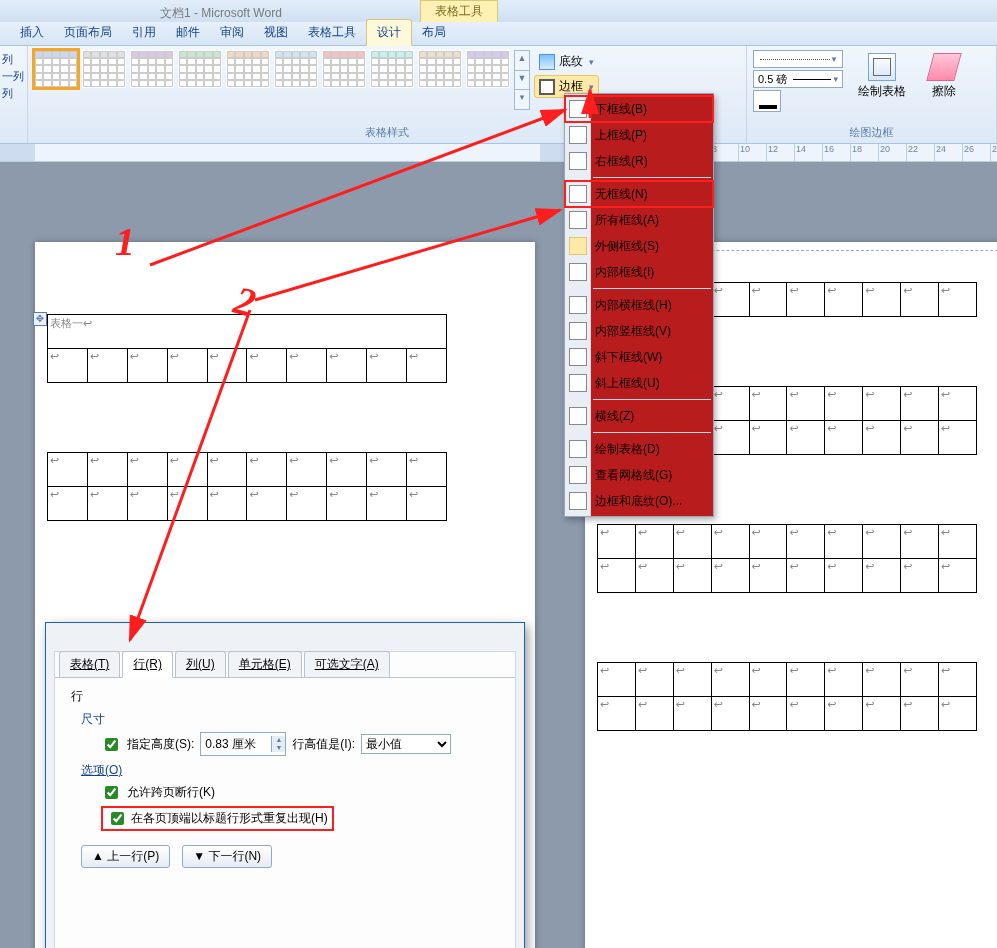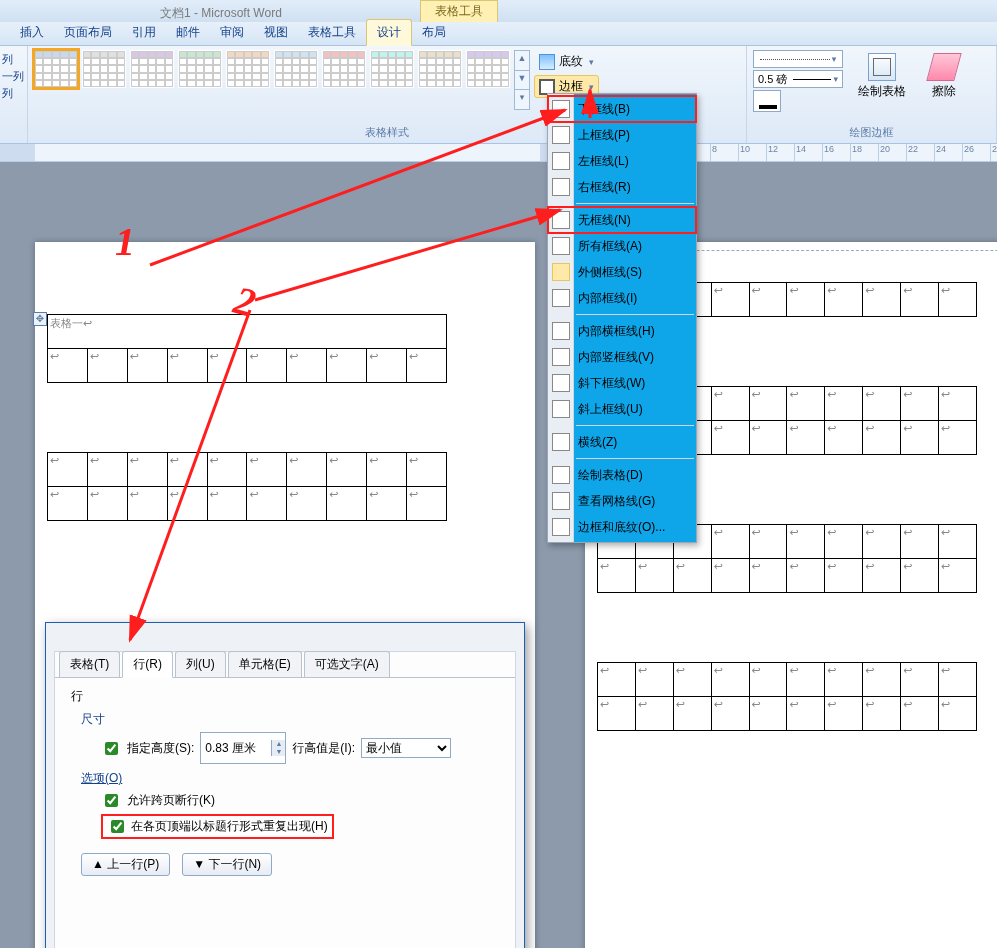--- a/index.html
+++ b/index.html
@@ -39,21 +39,21 @@
   .line-style-box .dash{border-top:1px dotted #555;width:70px;height:0;}
   .weight-box{width:90px;height:18px;border:1px solid #8fa9c6;background:#fff;display:flex;align-items:center;padding:0 4px;font-size:11px;}
   .weight-box .ln{flex:1;border-top:1px solid #000;margin-left:6px;}
   .pen-color{width:28px;height:22px;border:1px solid #8fa9c6;background:#fff;position:relative;}
   .pen-color::after{content:"";position:absolute;left:3px;right:3px;bottom:2px;height:4px;background:#000;}
   .big-btn{display:flex;flex-direction:column;align-items:center;gap:2px;padding:2px 8px;cursor:pointer;border:1px solid transparent;border-radius:3px;}
   .ic-drawtbl{width:28px;height:28px;border:1px solid #7aa1cf;background:linear-gradient(#fff,#d6e7f7);position:relative;}
   .ic-drawtbl::before{content:"";position:absolute;inset:4px;border:1px solid #6a6a6a;}
   .ic-erase{width:28px;height:28px;background:linear-gradient(#ffc7d8,#ff89ad);border:1px solid #d06a8a;transform:skewX(-15deg);}
   
-  .dropdown{position:absolute;left:547px;top:93px;width:150px;background:#0ea5e9;border:1px solid #9aa7b7;box-shadow:2px 3px 6px rgba(0,0,0,.3);z-index:50;padding:2px 0;}
+  .dropdown{position:absolute;left:564px;top:93px;width:150px;background:#b91c1c;border:1px solid #9aa7b7;box-shadow:2px 3px 6px rgba(0,0,0,.3);z-index:50;padding:2px 0;}
   .dropdown .strip{position:absolute;left:0;top:0;bottom:0;width:26px;background:#e9eef5;border-right:1px solid #cfd7e2;}
   .dd-item{position:relative;height:26px;display:flex;align-items:center;padding-left:30px;gap:6px;cursor:pointer;}
   .dd-item .ico{position:absolute;left:4px;width:18px;height:18px;border:1px solid #888;background:#fff;}
   .dd-item .ico.sel{background:#ffe9a8;border:1px solid #e6c65e;}
   .dd-sep{height:1px;margin:3px 2px 3px 28px;background:#cfd7e2;}
   .annot-box{outline:2px solid #ff1e1e;outline-offset:-1px;}
   
   .ruler{height:18px;background:#eef4fb;border-bottom:1px solid #b9cde4;position:absolute;left:0;right:0;top:144px;display:flex;align-items:center;overflow:hidden;font-size:9px;color:#6b86a8;}
   .ruler .tick{position:absolute;top:0;bottom:0;border-left:1px solid #b9cde4;padding-left:1px;}
   .ruler .shade{position:absolute;top:0;bottom:0;background:#cddcee;}
@@ -68,28 +68,28 @@
   .caption-row td{border:1px dotted #7aa1cf;border-top:1px dotted #7aa1cf;height:22px;}
   .sel-corner{position:absolute;width:14px;height:14px;border:1px solid #5b7aa5;background:#eaf2fb;color:#5b7aa5;font-size:10px;text-align:center;line-height:12px;}
   
   .dlg{position:absolute;left:45px;top:460px;width:480px;height:490px;background:#eef2f7;border:1px solid #1b5fb5;box-shadow:3px 4px 10px rgba(0,0,0,.4);z-index:40;}
   .dlg-titlebar{height:28px;background:linear-gradient(#3f85e0,#1b5fb5);color:#fff;display:flex;align-items:center;padding:0 6px;font-weight:bold;}
   .dlg-titlebar .sp{flex:1;}
   .dlg-titlebar .tb-btn{width:22px;height:20px;margin-left:2px;background:linear-gradient(#ff9a6a,#e64e2a);border:1px solid #c8431f;color:#fff;text-align:center;line-height:18px;border-radius:3px;font-size:11px;cursor:pointer;}
   .dlg-titlebar .tb-btn.help{background:linear-gradient(#8fb9ef,#5b8ed6);border-color:#3d74c5;}
   .dlg-body{position:absolute;inset:28px 8px 8px 8px;background:#fdfdfd;border:1px solid #cfd7e2;}
   .dlg-tabs{display:flex;border-bottom:1px solid #b9c3d0;height:26px;align-items:flex-end;padding-left:4px;gap:2px;}
-  .dlg-tabs .dtab{padding:4px 10px;border:1px solid #b9c3d0;border-bottom:none;background:#f1f3f7;border-radius:3px 3px 0 0;cursor:pointer;}
+  .dlg-tabs .dtab{padding:4px 10px;border:1px solid #b9c3d0;border-bottom:none;background:#f1f3f7;border-radius:3px 3px 0 0;cursor:pointer;text-decoration:underline;}
   .dlg-tabs .dtab.active{background:#fff;border-bottom:1px solid #fff;margin-bottom:-1px;}
   .dlg-content{padding:10px 16px;}
   .fieldset-label{color:#15428b;margin:6px 0 2px 0;}
   .fieldset-label.link{text-decoration:underline;cursor:pointer;}
   .row{display:flex;align-items:center;gap:6px;margin:4px 0;}
   input[type=checkbox]{accent-color:#2a8a2a;}
-  .num-spin{display:flex;align-items:center;border:1px solid #8fa9c6;height:32px;background:#fff;}
+  .num-spin{display:flex;align-items:center;border:1px solid #8fa9c6;height:24px;background:#fff;}
   .num-spin input{border:none;width:70px;height:18px;font-size:12px;padding:0 4px;outline:none;}
   .num-spin .spin{width:14px;display:flex;flex-direction:column;}
   .num-spin .spin b{flex:1;font-size:7px;text-align:center;background:#e6ecf4;border-left:1px solid #8fa9c6;line-height:8px;color:#5b7aa5;cursor:pointer;}
   select.win{border:1px solid #8fa9c6;height:20px;font-size:12px;background:#fff;}
   .nav-btn{border:1px solid #8fa9c6;background:linear-gradient(#fff,#e6ecf4);padding:2px 10px;border-radius:3px;cursor:pointer;}
   .annot-box2{border:2px solid #ff1e1e;padding:1px 4px;display:inline-flex;align-items:center;}
   
   .ann{position:absolute;z-index:60;pointer-events:none;}
   .ann-num{color:#ff1e1e;font-size:40px;font-weight:bold;font-style:italic;font-family:"Segoe Script",cursive;}
   svg.ann line,svg.ann path{stroke:#ff1e1e;stroke-width:3;fill:none;}
@@ -442,24 +442,20 @@
 
 <div class="dropdown" id="border-dd">
   <div class="strip"></div>
 <div class="dd-item annot-box">
       <span class="ico"></span>
       <span>下框线(B)</span>
     </div>
     <div class="dd-item">
       <span class="ico"></span>
       <span>上框线(P)</span>
-    </div>
-    <div class="dd-item">
-      <span class="ico"></span>
-      <span>左框线(L)</span>
     </div>
     <div class="dd-item">
       <span class="ico"></span>
       <span>右框线(R)</span>
     </div>
     <div class="dd-sep"></div>
     <div class="dd-item annot-box">
       <span class="ico"></span>
       <span>无框线(N)</span>
     </div>

